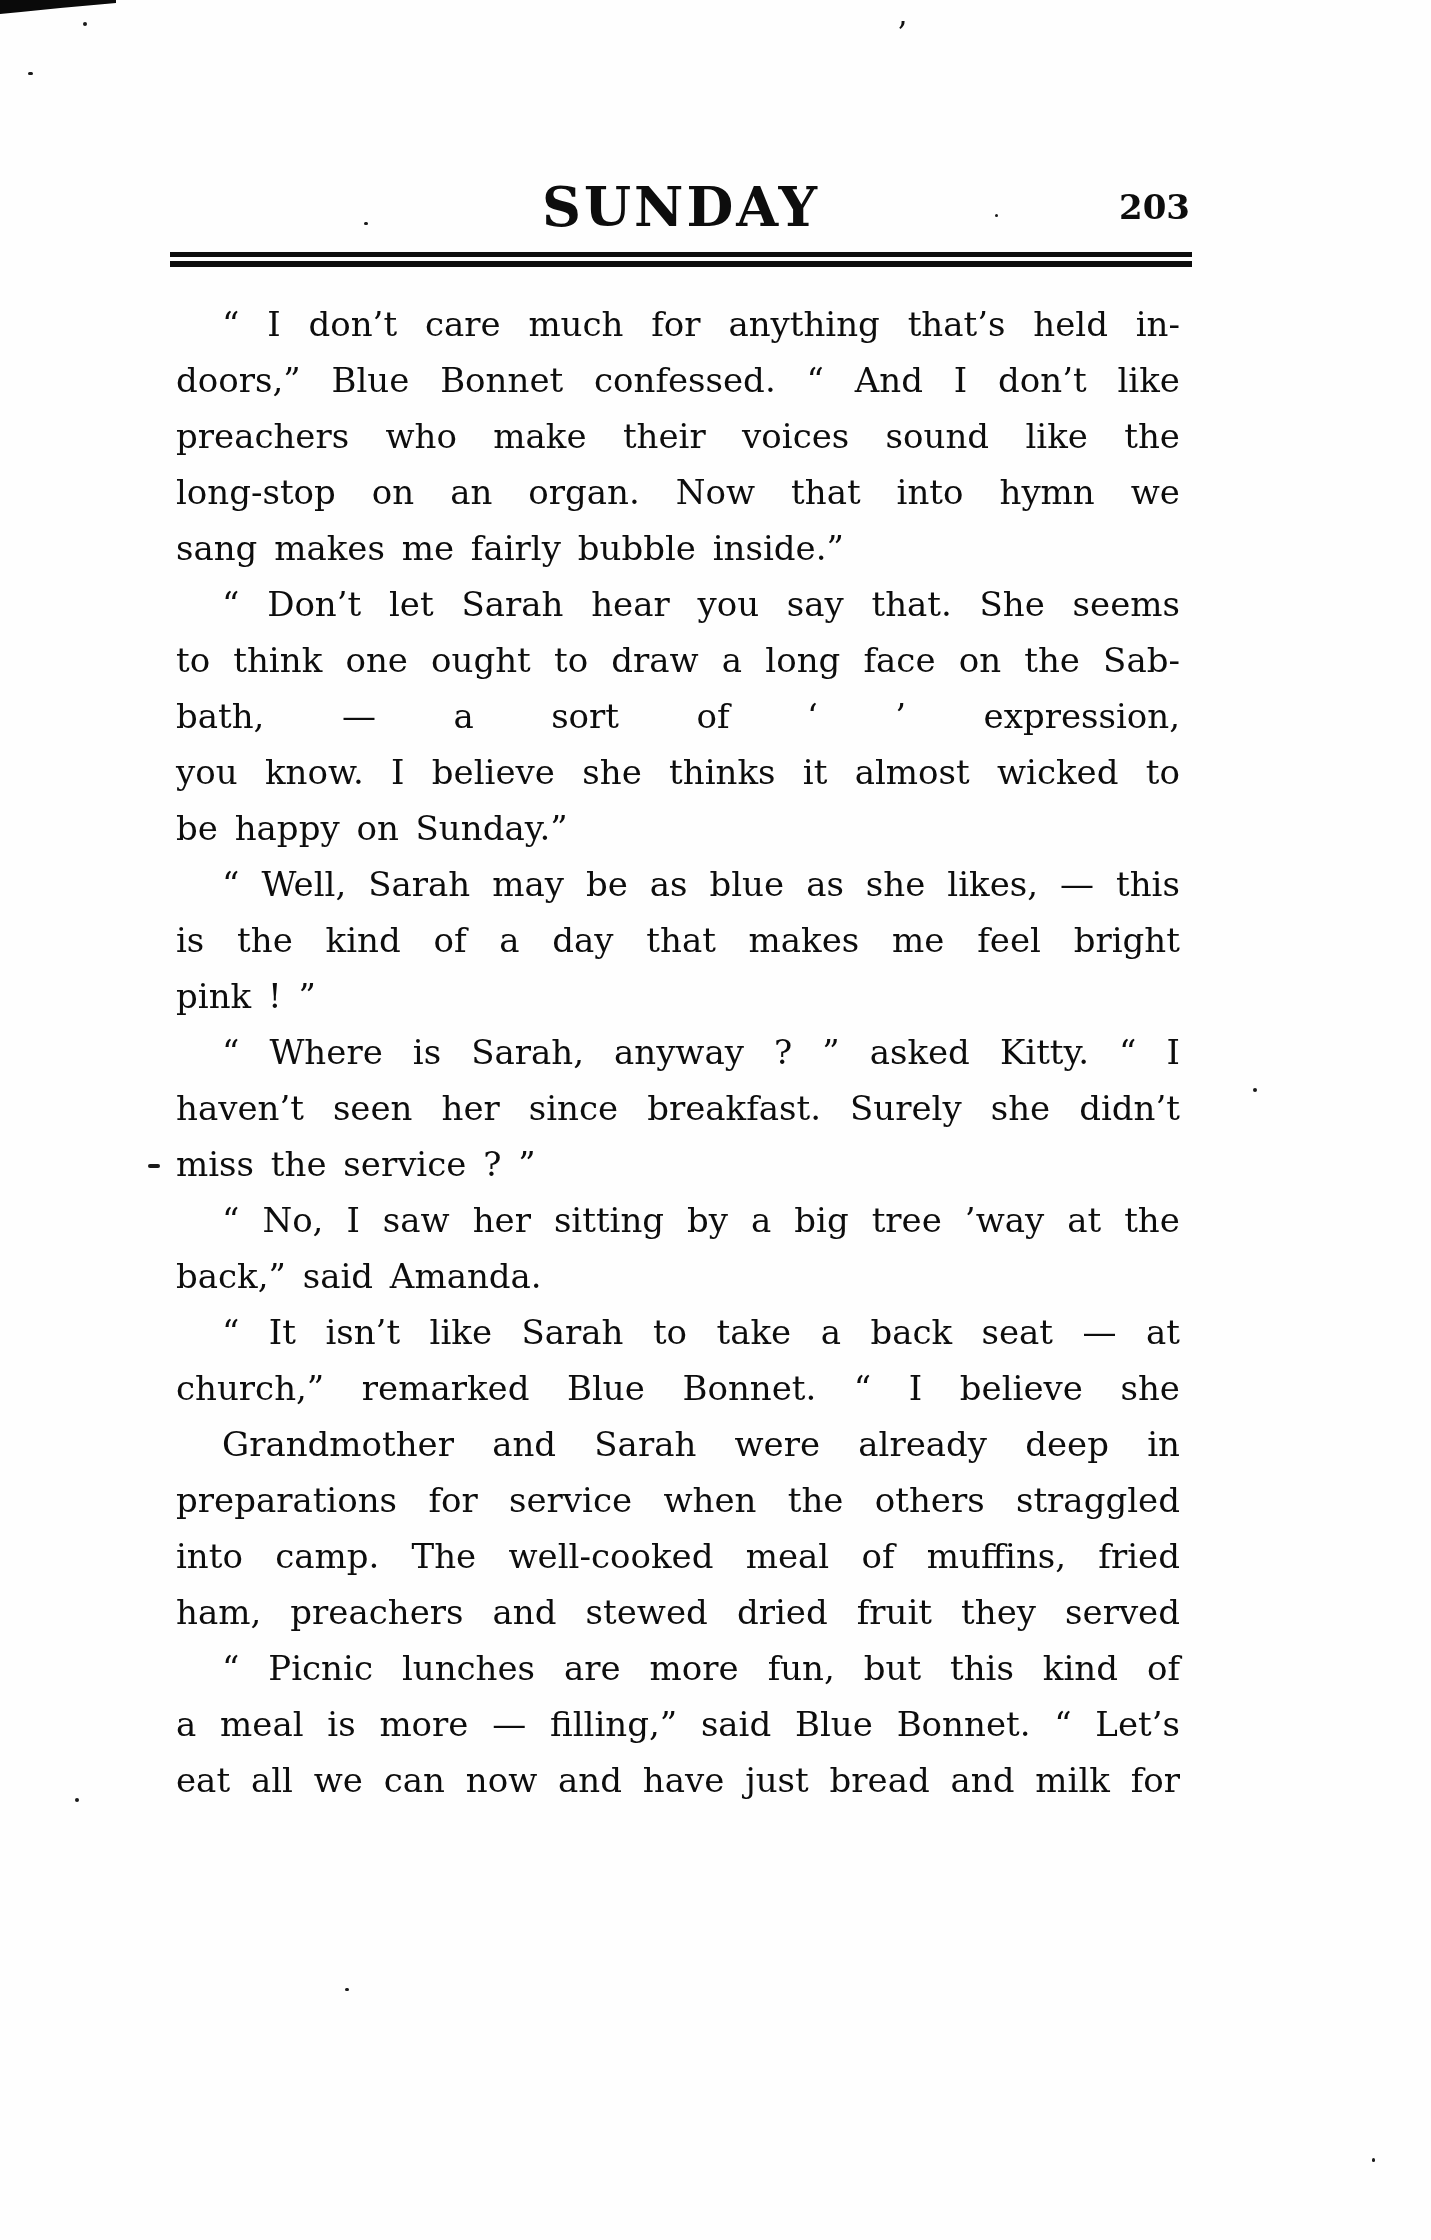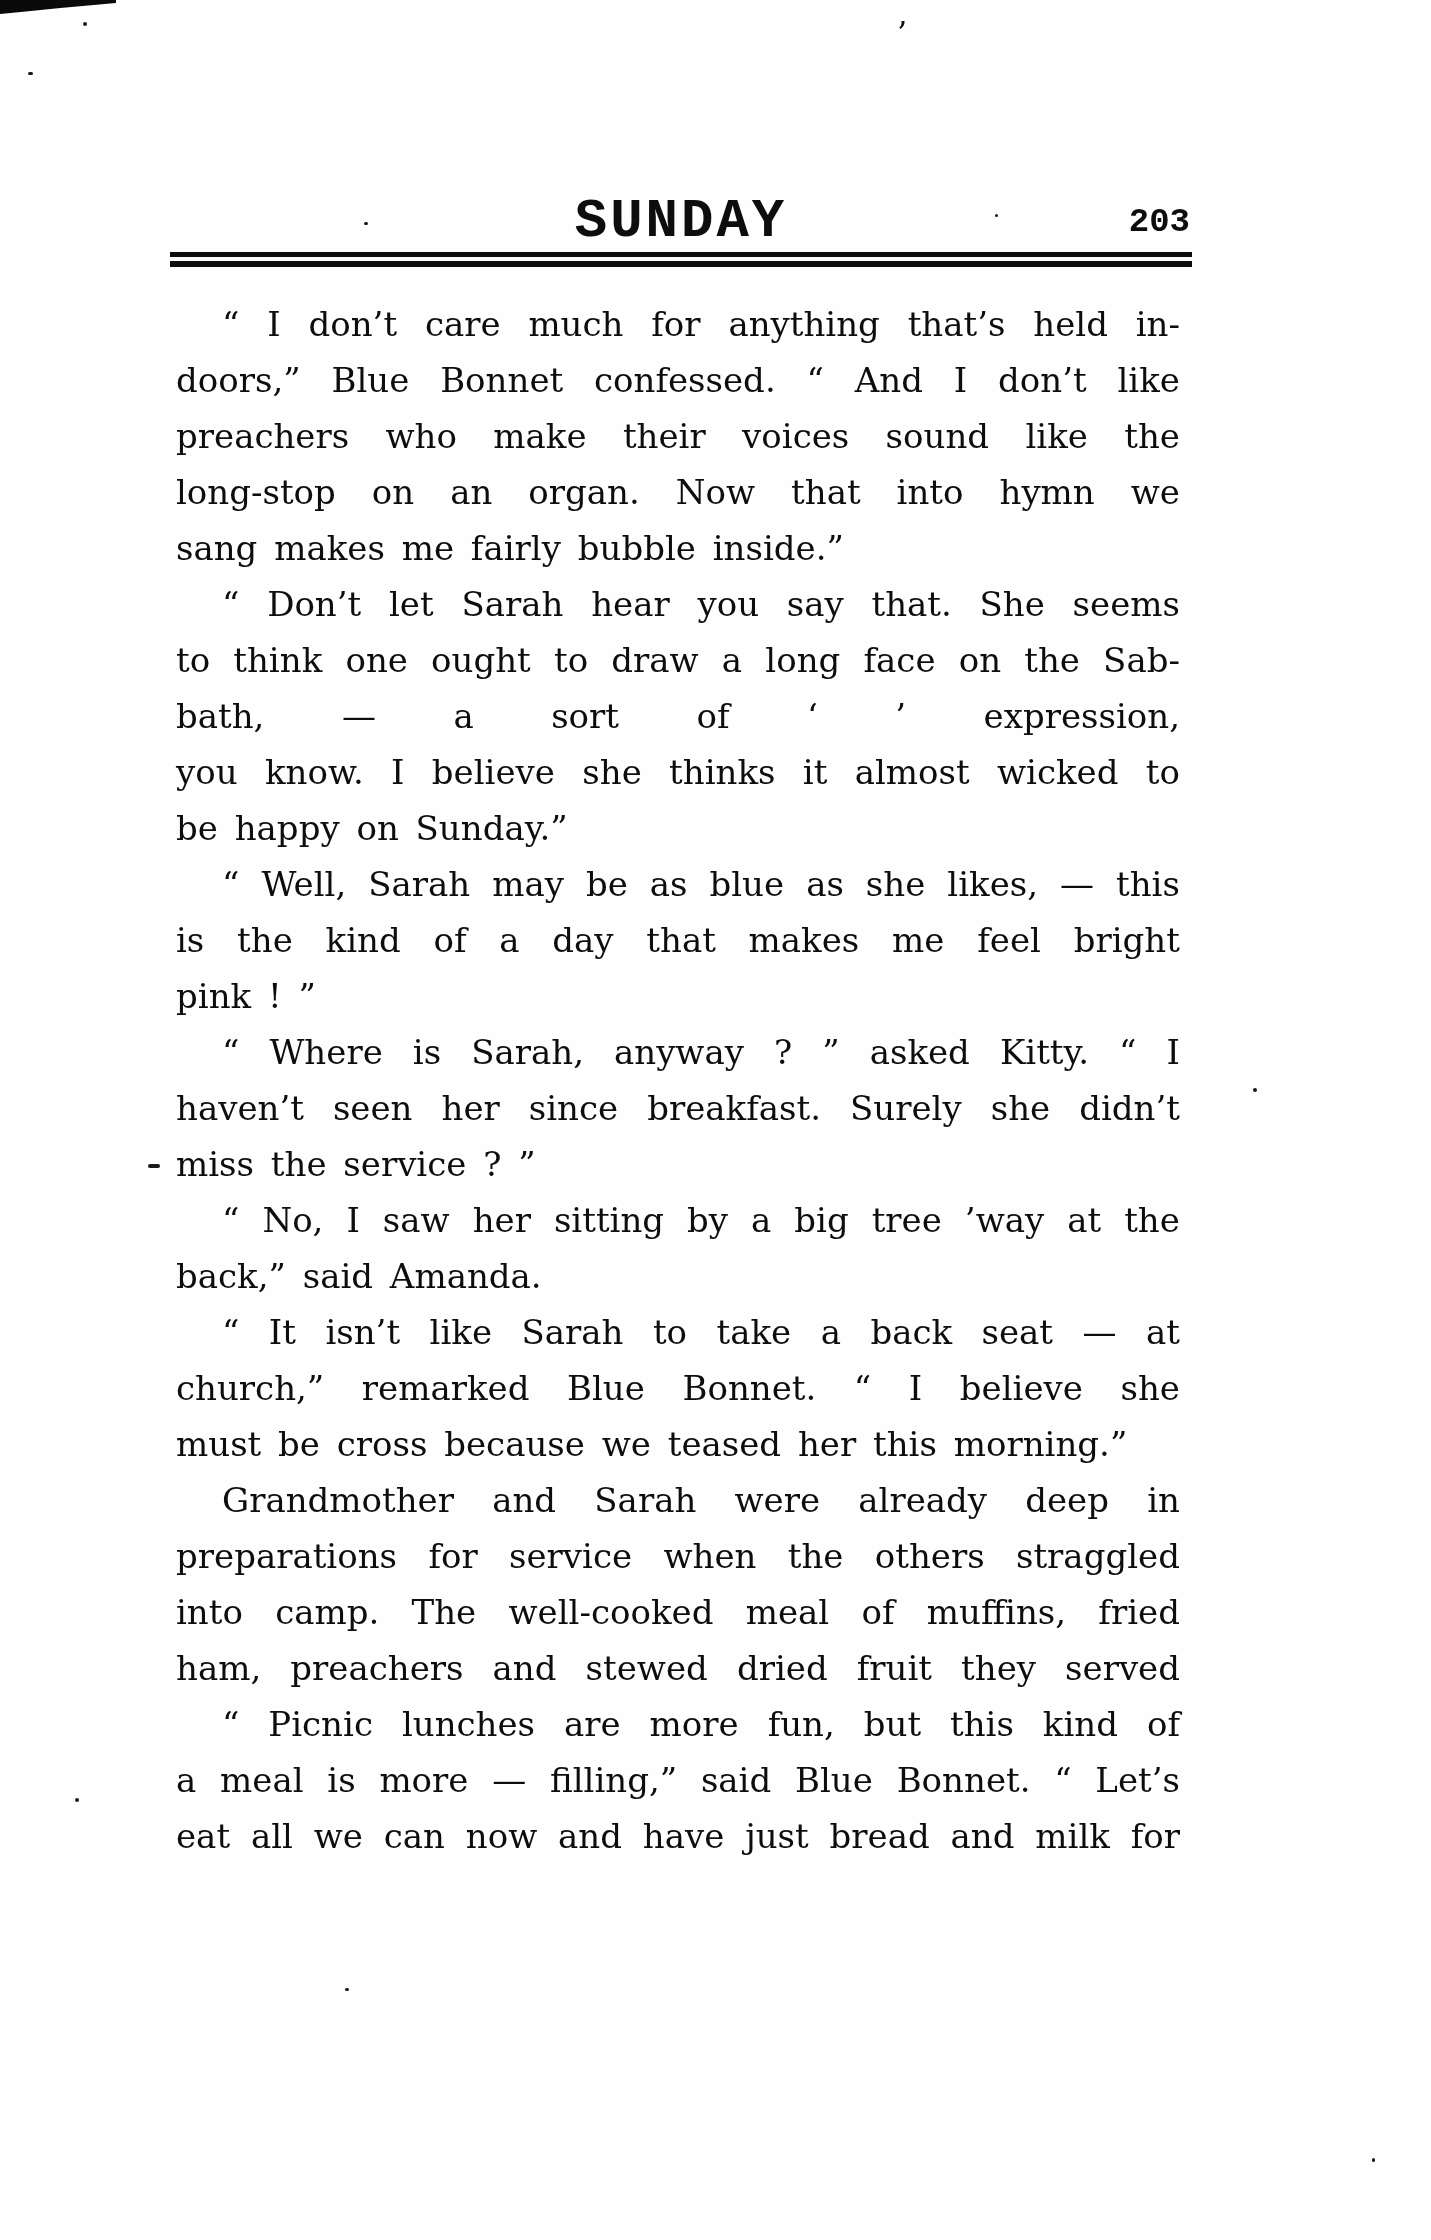--- a/index.html
+++ b/index.html
@@ -7,22 +7,22 @@
     position:relative;
     width:1431px; height:2240px;
     margin:0 auto;
     background:#fefefe;
     color:#0d0d0d;
     font-family:"DejaVu Serif", serif;
     overflow:hidden;
   }
   
   .hdr {
-    position:absolute; left:170px; top:192px;
-    width:1022px; height:58px;font-family:Liberation Mono, monospace;
+    position:absolute; left:170px; top:177px;
+    width:1022px; height:58px;
   }
   .hdr .title {
     position:absolute; left:50%; bottom:0; transform:translateX(-50%);
     font-size:54px; line-height:56px; font-weight:700;
     letter-spacing:3px; white-space:nowrap;
   }
   .hdr .pagenum {
     position:absolute; right:2px; bottom:0;
     font-size:34px; line-height:56px; font-weight:700;
   }
@@ -265,21 +265,20 @@
       <div class="line just">
         <span>church,”</span>
         <span>remarked</span>
         <span>Blue</span>
         <span>Bonnet.</span>
         <span>“</span>
         <span>I</span>
         <span>believe</span>
         <span>she</span>
       </div>
-      <div class="line">must be cross because we teased her this morning.”</div>
       <div class="line indent just">
         <span>Grandmother</span>
         <span>and</span>
         <span>Sarah</span>
         <span>were</span>
         <span>already</span>
         <span>deep</span>
         <span>in</span>
       </div>
       <div class="line just">

